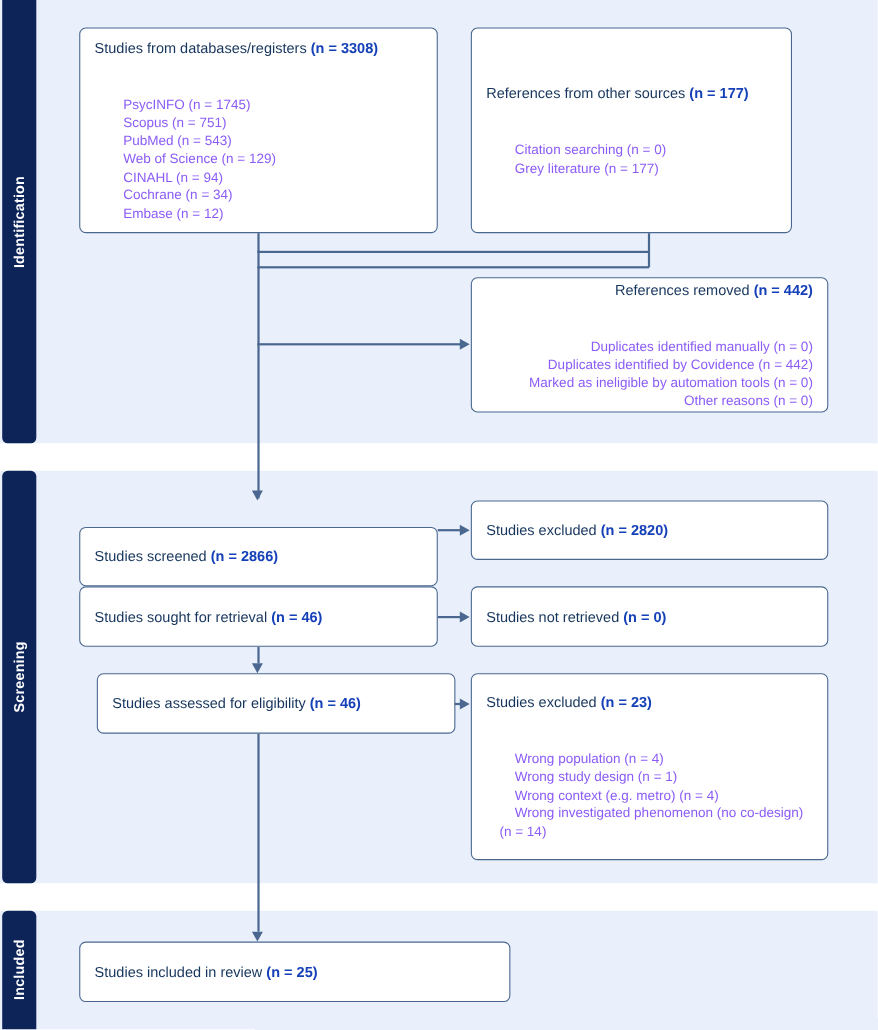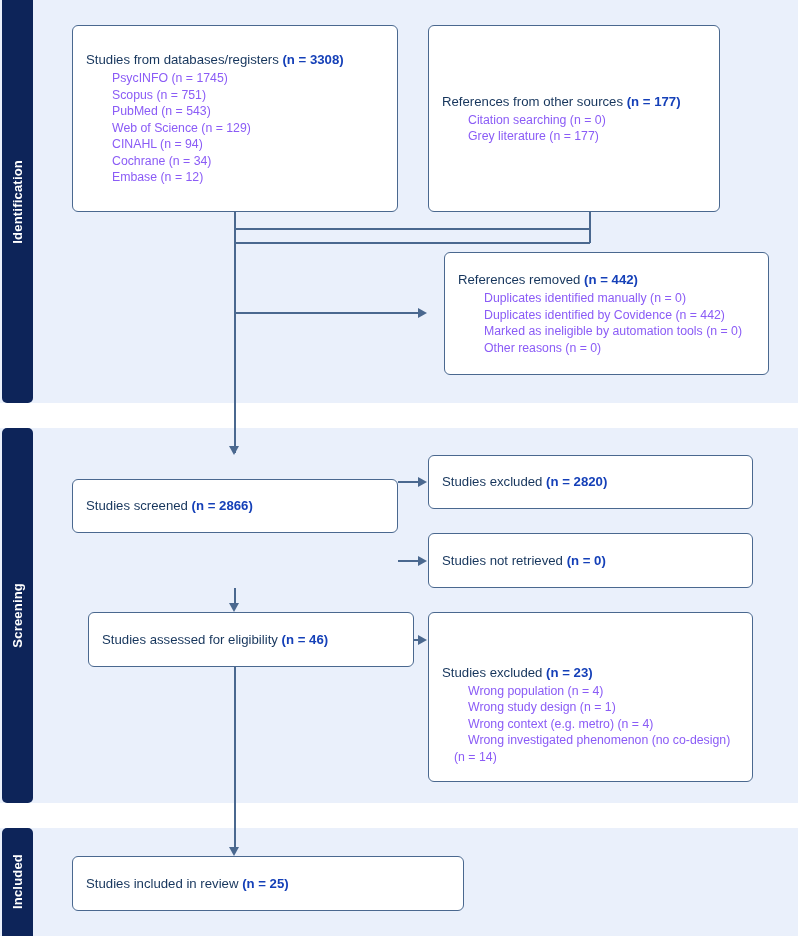--- a/index.html
+++ b/index.html
@@ -43,21 +43,22 @@
   
   .node{
     position:absolute;
     background:#ffffff;
     border:1.6px solid #4a688f;
     border-radius:6px;
     box-sizing:border-box;
     display:flex;
     flex-direction:column;
     justify-content:center;
-    padding:16px 13px;
+    padding:4px 13px;
+    gap:33px;
   }
   .node .hdr{
     font-size:13.2px;
     line-height:18px;
     color:#16355c;
     white-space:nowrap;
   }
   .node .hdr .cnt{color:#1540b8;font-weight:bold;}
   .node ul{
     list-style:none;
@@ -67,27 +68,27 @@
   .node ul li{
     font-size:12.3px;
     line-height:16.5px;
     color:#8b5cf6;
     white-space:nowrap;
   }
   .node ul li.wrapline{padding-left:0;margin-left:-14px;}
 
   #box-databases{left:72px;top:25px;width:326px;height:187px;}
   #box-other-sources{left:428px;top:25px;width:292px;height:187px;}
-  #box-removed{left:444px;top:252px;width:325px;height:123px;}
+  #box-removed{left:428px;top:252px;width:325px;height:123px;text-align:right;}
   #box-screened{left:72px;top:479px;width:326px;height:54px;}
   #box-excluded-screen{left:428px;top:455px;width:325px;height:54px;}
   #box-sought{left:72px;top:533px;width:326px;height:55px;}
   #box-not-retrieved{left:428px;top:533px;width:325px;height:55px;}
   #box-assessed{left:72px;top:612px;width:326px;height:55px;margin-left:16px;}
-  #box-excluded-elig{left:428px;top:612px;width:325px;height:170px;justify-content:flex-end;}
+  #box-excluded-elig{left:428px;top:612px;width:325px;height:170px;}
   #box-included{left:72px;top:856px;width:392px;height:55px;}
 
   
   .ln{position:absolute;background:#4a688f;}
   .v{width:1.7px;}
   .h{height:1.7px;}
   .arrow-d{
     position:absolute;width:0;height:0;
     border-left:5.5px solid transparent;
     border-right:5.5px solid transparent;
@@ -183,20 +184,23 @@
   </div>
 
   <div class="node" id="box-screened">
     <div class="hdr"><span>Studies screened </span><span class="cnt">(n = 2866)</span></div>
   </div>
 
   <div class="node" id="box-excluded-screen">
     <div class="hdr"><span>Studies excluded </span><span class="cnt">(n = 2820)</span></div>
   </div>
 
+  <div class="node" id="box-sought">
+    <div class="hdr"><span>Studies sought for retrieval </span><span class="cnt">(n = 46)</span></div>
+  </div>
 
   <div class="node" id="box-not-retrieved">
     <div class="hdr"><span>Studies not retrieved </span><span class="cnt">(n = 0)</span></div>
   </div>
 
   <div class="node" id="box-assessed">
     <div class="hdr"><span>Studies assessed for eligibility </span><span class="cnt">(n = 46)</span></div>
   </div>
 
   <div class="node" id="box-excluded-elig">

